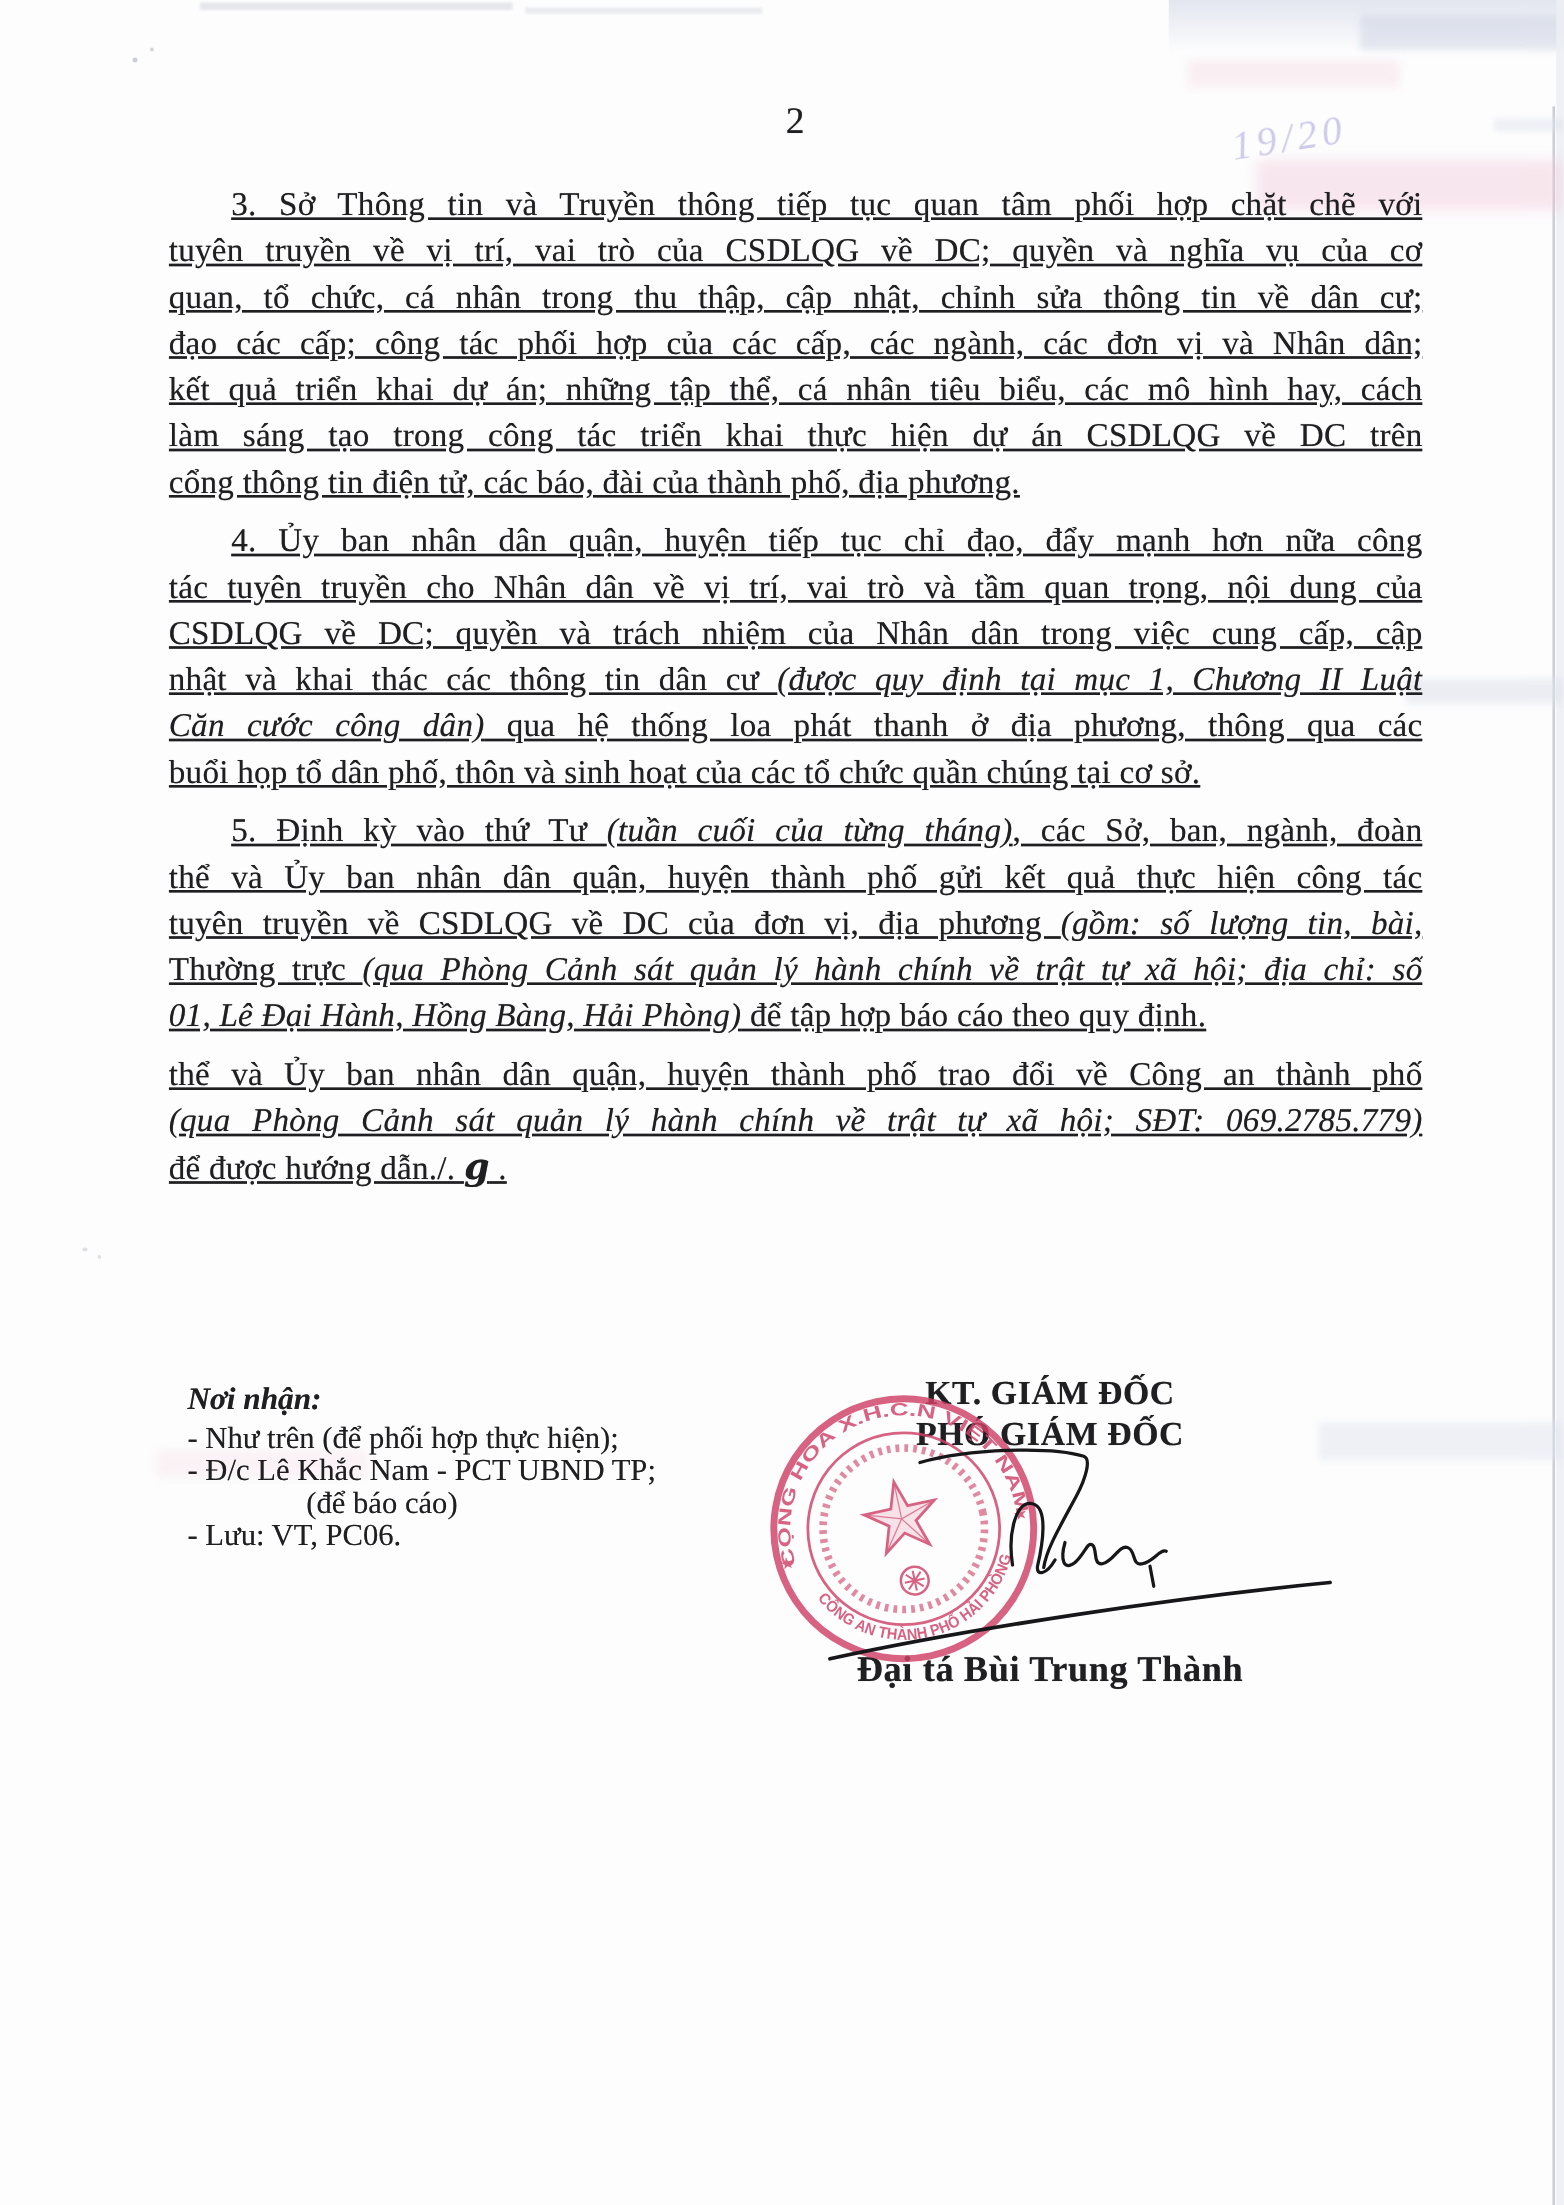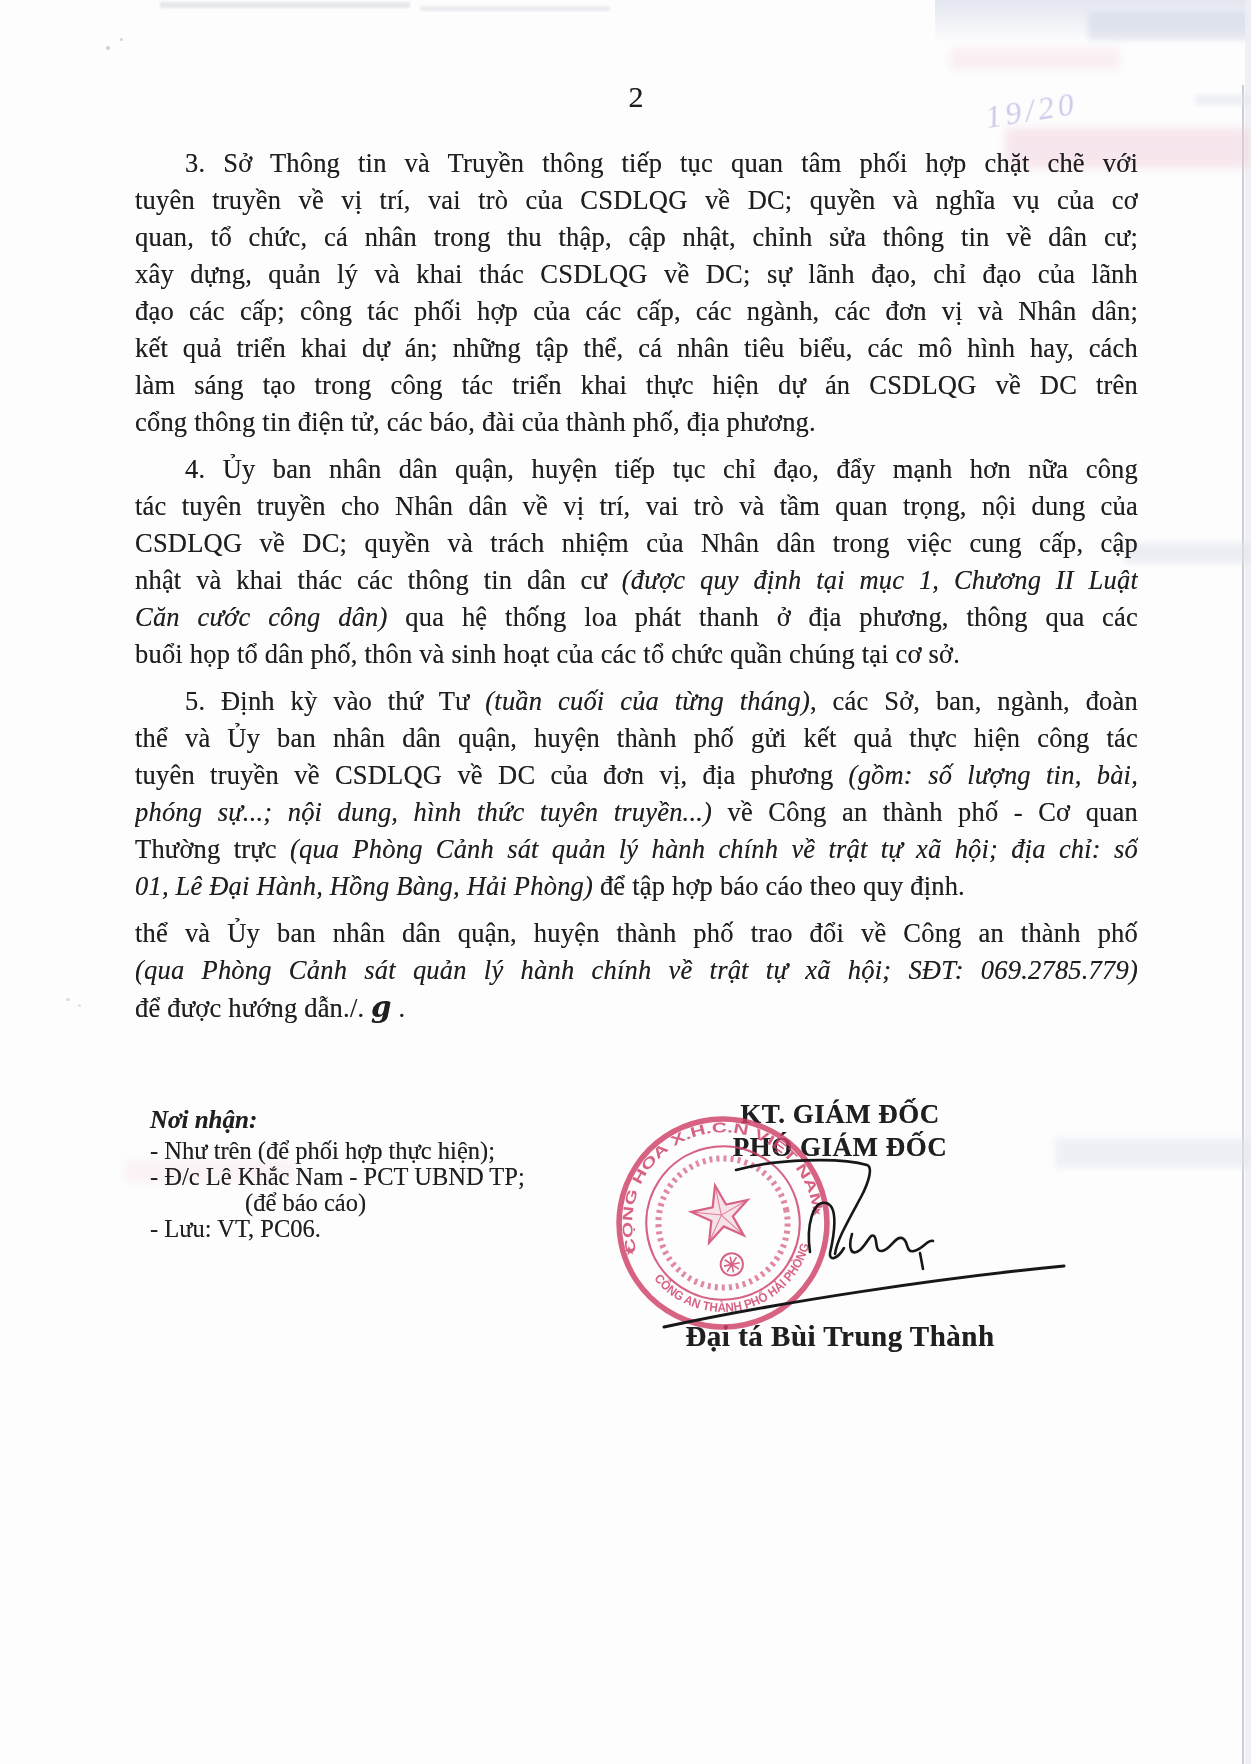--- a/index.html
+++ b/index.html
@@ -36,20 +36,21 @@
   
   .page-number{
     position:absolute;left:135px;top:80px;width:1003px;text-align:center;
     font-size:30px;letter-spacing:1px;
     text-shadow:0 0 .6px rgba(10,10,10,.5);
   }
   .doc-body{
     position:absolute;left:135px;top:145px;width:1003px;
     font-size:26.5px;letter-spacing:.2px;
     text-shadow:0 0 .6px rgba(10,10,10,.55);
+    text-decoration:underline;
   }
   .par{margin:0 0 10px 0;}
   .line{line-height:37px;text-align:justify;text-align-last:justify;overflow:hidden;max-height:37px;}
   .line.last{text-align-last:left;}
   .line.first{text-indent:50px;}
   .it{font-style:italic;}
   .scribble{font-style:italic;font-weight:700;font-size:1.1em;font-family:"DejaVu Serif",serif;}
   
   .recipients{position:absolute;left:150px;top:1106px;width:430px;
     text-shadow:0 0 .5px rgba(10,10,10,.5);}
@@ -87,39 +88,37 @@
   <div class="artifact a-dot d4"></div>
   <div class="hand-note">19/20</div>
 
   <div class="page-number">2</div>
 
   <div class="doc-body">
       <div class="par">
         <div class="line first"><span>3. Sở Thông tin và Truyền thông tiếp tục quan tâm phối hợp chặt chẽ với</span></div>
         <div class="line"><span>tuyên truyền về vị trí, vai trò của CSDLQG về DC; quyền và nghĩa vụ của cơ</span></div>
         <div class="line"><span>quan, tổ chức, cá nhân trong thu thập, cập nhật, chỉnh sửa thông tin về dân cư;</span></div>
-        <div class="line"><span>xây dựng, quản lý và khai thác CSDLQG về DC; sự lãnh đạo, chỉ đạo của lãnh</span></div>
         <div class="line"><span>đạo các cấp; công tác phối hợp của các cấp, các ngành, các đơn vị và Nhân dân;</span></div>
         <div class="line"><span>kết quả triển khai dự án; những tập thể, cá nhân tiêu biểu, các mô hình hay, cách</span></div>
         <div class="line"><span>làm sáng tạo trong công tác triển khai thực hiện dự án CSDLQG về DC trên</span></div>
         <div class="line last"><span>cổng thông tin điện tử, các báo, đài của thành phố, địa phương.</span></div>
       </div>
       <div class="par">
         <div class="line first"><span>4. Ủy ban nhân dân quận, huyện tiếp tục chỉ đạo, đẩy mạnh hơn nữa công</span></div>
         <div class="line"><span>tác tuyên truyền cho Nhân dân về vị trí, vai trò và tầm quan trọng, nội dung của</span></div>
         <div class="line"><span>CSDLQG về DC; quyền và trách nhiệm của Nhân dân trong việc cung cấp, cập</span></div>
         <div class="line"><span>nhật và khai thác các thông tin dân cư </span><span class="it">(được quy định tại mục 1, Chương II Luật</span></div>
         <div class="line"><span class="it">Căn cước công dân)</span><span> qua hệ thống loa phát thanh ở địa phương, thông qua các</span></div>
         <div class="line last"><span>buổi họp tổ dân phố, thôn và sinh hoạt của các tổ chức quần chúng tại cơ sở.</span></div>
       </div>
       <div class="par">
         <div class="line first"><span>5. Định kỳ vào thứ Tư </span><span class="it">(tuần cuối của từng tháng)</span><span>, các Sở, ban, ngành, đoàn</span></div>
         <div class="line"><span>thể và Ủy ban nhân dân quận, huyện thành phố gửi kết quả thực hiện công tác</span></div>
         <div class="line"><span>tuyên truyền về CSDLQG về DC của đơn vị, địa phương </span><span class="it">(gồm: số lượng tin, bài,</span></div>
-        <div class="line"><span class="it">phóng sự...; nội dung, hình thức tuyên truyền...)</span><span> về Công an thành phố - Cơ quan</span></div>
         <div class="line"><span>Thường trực </span><span class="it">(qua Phòng Cảnh sát quản lý hành chính về trật tự xã hội; địa chỉ: số</span></div>
         <div class="line last"><span class="it">01, Lê Đại Hành, Hồng Bàng, Hải Phòng)</span><span> để tập hợp báo cáo theo quy định.</span></div>
       </div>
       <div class="par">
         <div class="line"><span>thể và Ủy ban nhân dân quận, huyện thành phố trao đổi về Công an thành phố</span></div>
         <div class="line"><span class="it">(qua Phòng Cảnh sát quản lý hành chính về trật tự xã hội; SĐT: 069.2785.779)</span></div>
         <div class="line last"><span>để được hướng dẫn./. </span><span class="scribble">g</span><span> .</span></div>
       </div>
     </div>
 

